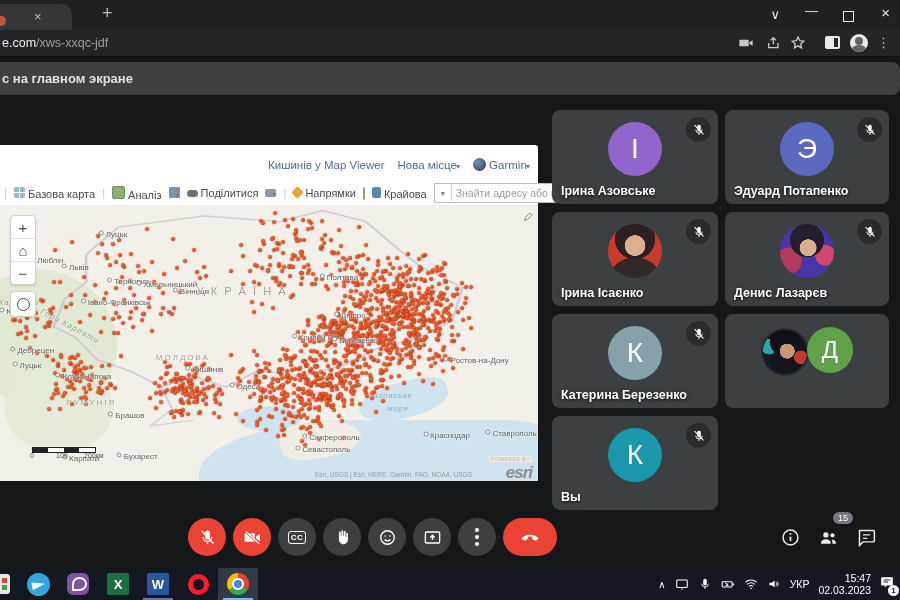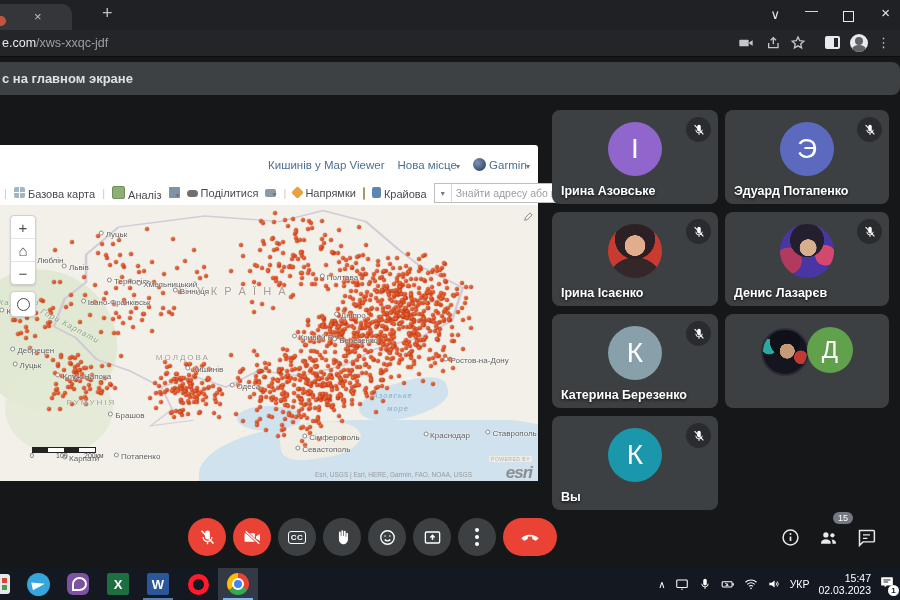--- a/index.html
+++ b/index.html
@@ -1699,21 +1699,21 @@
         <span class="ml country-sm" style="left: 34%; top: 55%;">МОЛДОВА</span>
         <span class="ml city" style="left: 38%; top: 59.5%;">Кишинів</span>
         <span class="ml mount" style="left: 3.5%; top: 35%;">Карпати</span>
         <span class="ml city" style="left: 3%; top: 38.5%;">Кошиці</span>
         <span class="ml mount" style="left: 13%; top: 44%; transform: translate(-50%, -50%) rotate(28deg);">Гори Карпати</span>
         <span class="ml city" style="left: 6%; top: 52.5%;">Дебрецен</span>
         <span class="ml city" style="left: 5%; top: 58%;">Луцьк</span>
         <span class="ml city" style="left: 15.5%; top: 62%;">Клуж-Напока</span>
         <span class="ml country-sm" style="left: 17%; top: 71.5%;">РУМУНІЯ</span>
         <span class="ml city" style="left: 23.5%; top: 76%;">Брашов</span>
-        <span class="ml city" style="left: 25.5%; top: 91%;">Потапенко</span>
+        <span class="ml city" style="left: 25.5%; top: 91%;">Бухарест</span>
         <span class="ml city" style="left: 45.5%; top: 65.5%;">Одеса</span>
         <span class="ml sea" style="left: 73%; top: 69%;">Азовське</span>
         <span class="ml sea" style="left: 74%; top: 73.5%;">море</span>
         <span class="ml city" style="left: 61.5%; top: 84%;">Сімферополь</span>
         <span class="ml city" style="left: 60%; top: 88.5%;">Севастополь</span>
         <span class="ml city" style="left: 83%; top: 83.5%;">Краснодар</span>
         <span class="ml city" style="left: 95%; top: 82.5%;">Ставрополь</span>
         <span class="ml city" style="left: 15%; top: 91.5%;">Карпати</span>
       </div>
 

